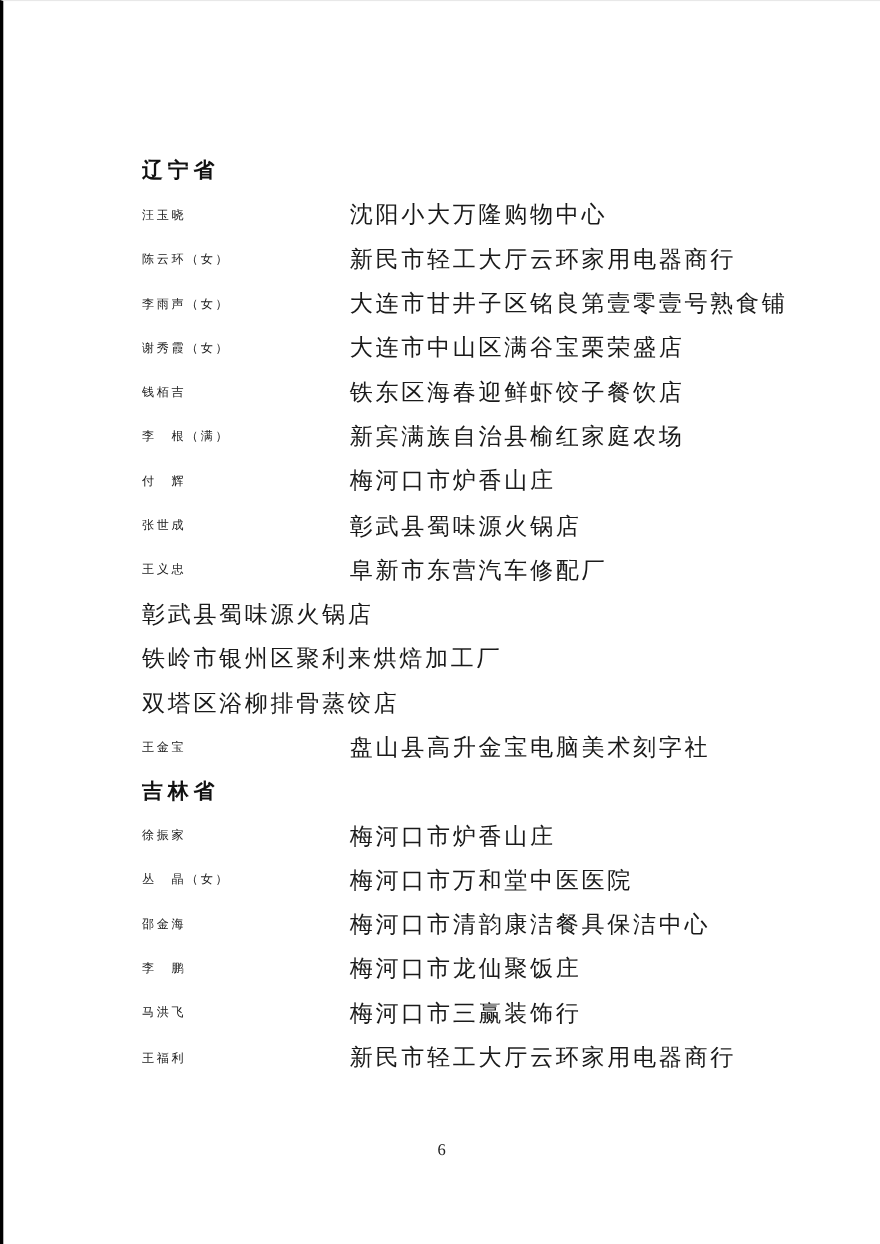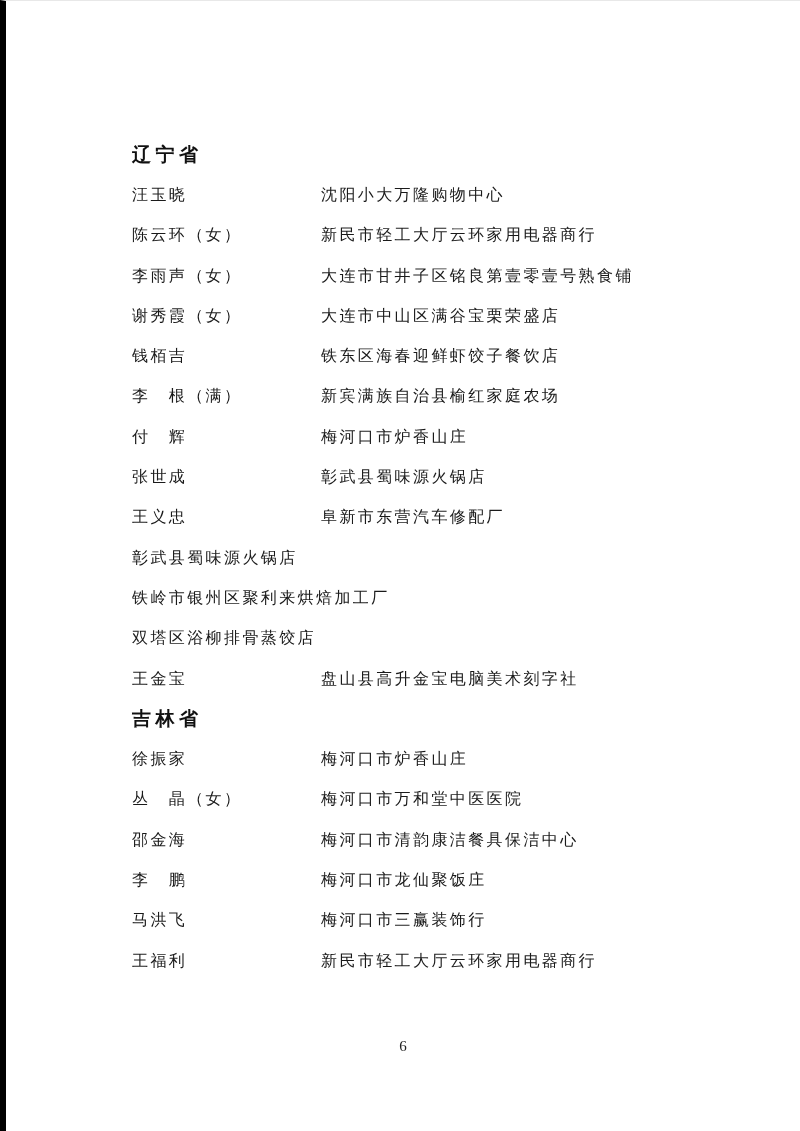--- a/index.html
+++ b/index.html
@@ -9,21 +9,21 @@
   }
   .page {
     position: relative;
     width: 800px;
     height: 1131px;
     background: #ffffff;
     color: #1a1a1a;
     font-family: "Liberation Serif", "DejaVu Serif", serif;
     overflow: hidden;
     box-sizing: border-box;
-    border-left: 6px solid #000000;
+    border-left: 3px solid #000000;
     border-top: 1px solid #e8e8e8;
   }
   .content {
     position: absolute;
     left: 126px;
     top: 134px;
     width: 614px;
   }
   .line {
     height: 40.3px;
@@ -35,25 +35,25 @@
     font-family: "Liberation Sans", "DejaVu Sans", sans-serif;
     font-weight: bold;
     font-size: 19px;
     letter-spacing: 4.5px;
     color: #111111;
   }
   .entry .name {
     display: inline-block;
     width: 189px;
     flex: 0 0 189px;
-    font-size: 16px;
+    font-size: 11px;
     letter-spacing: 2.4px;
   }
   .entry .org {
-    font-size: 16px;
+    font-size: 21px;
     letter-spacing: 2.4px;
   }
   .footer {
     position: absolute;
     left: 0;
     top: 1036px;
     width: 100%;
     text-align: center;
   }
   .page-number {

